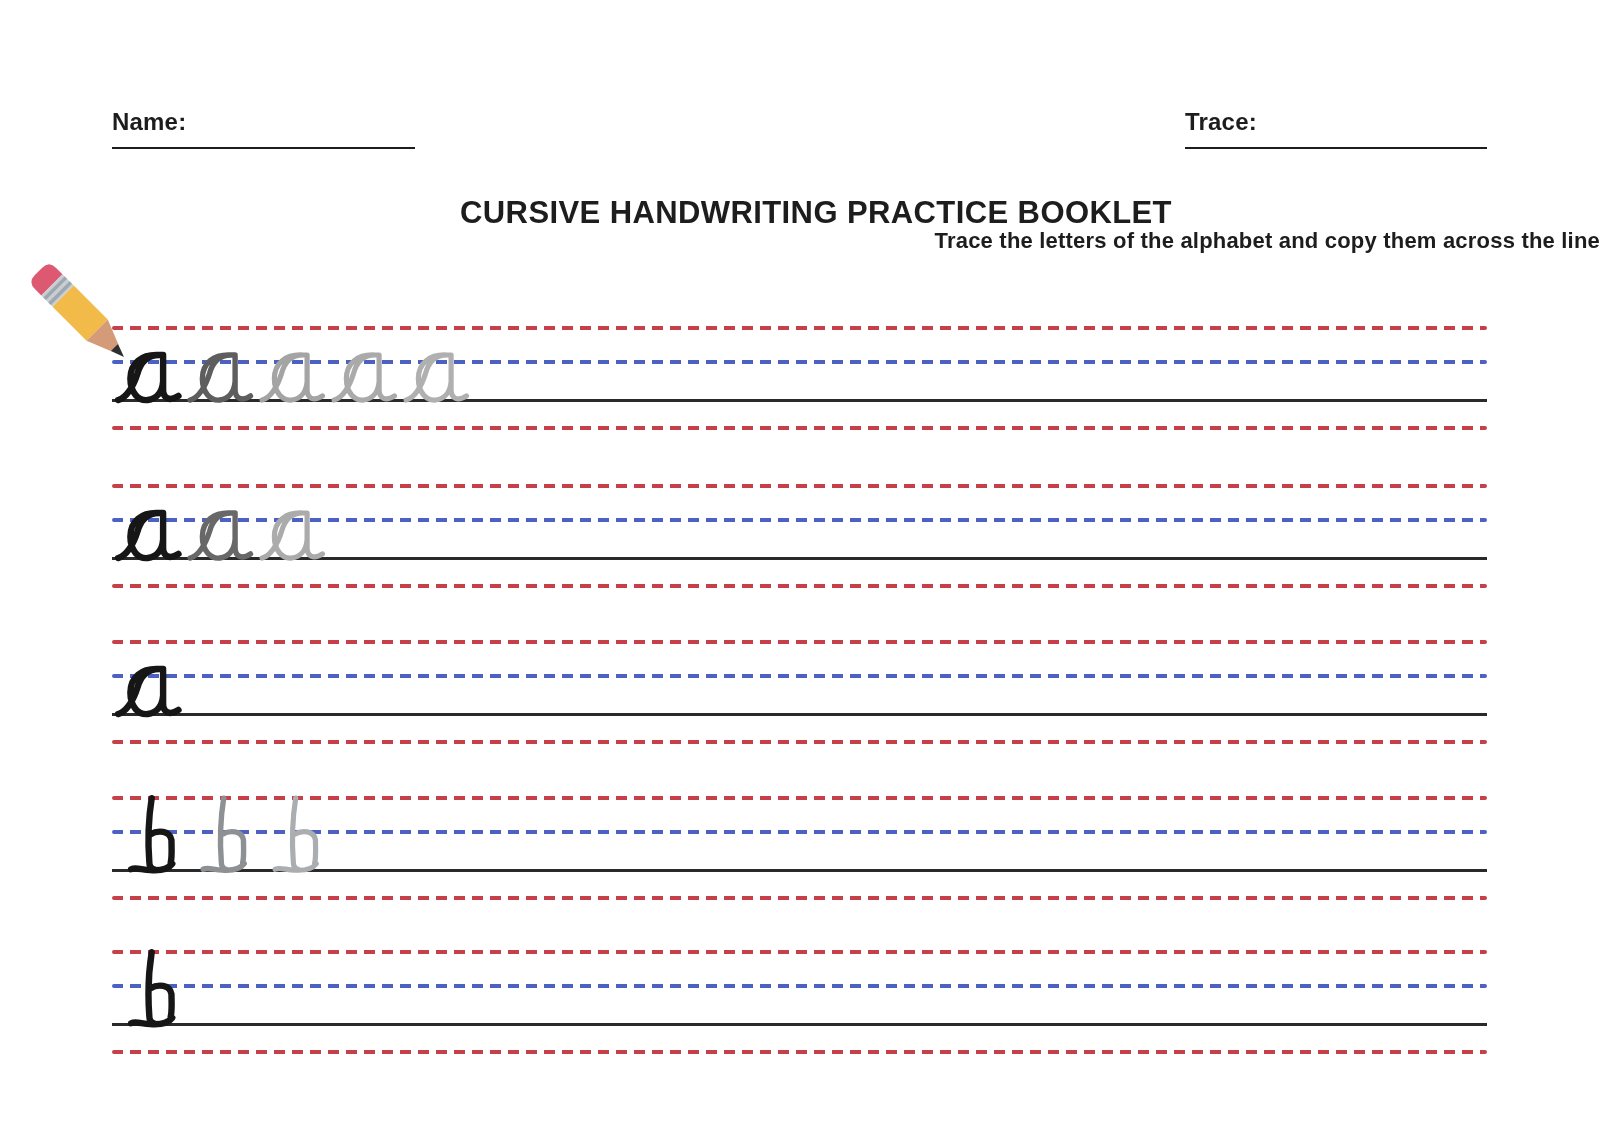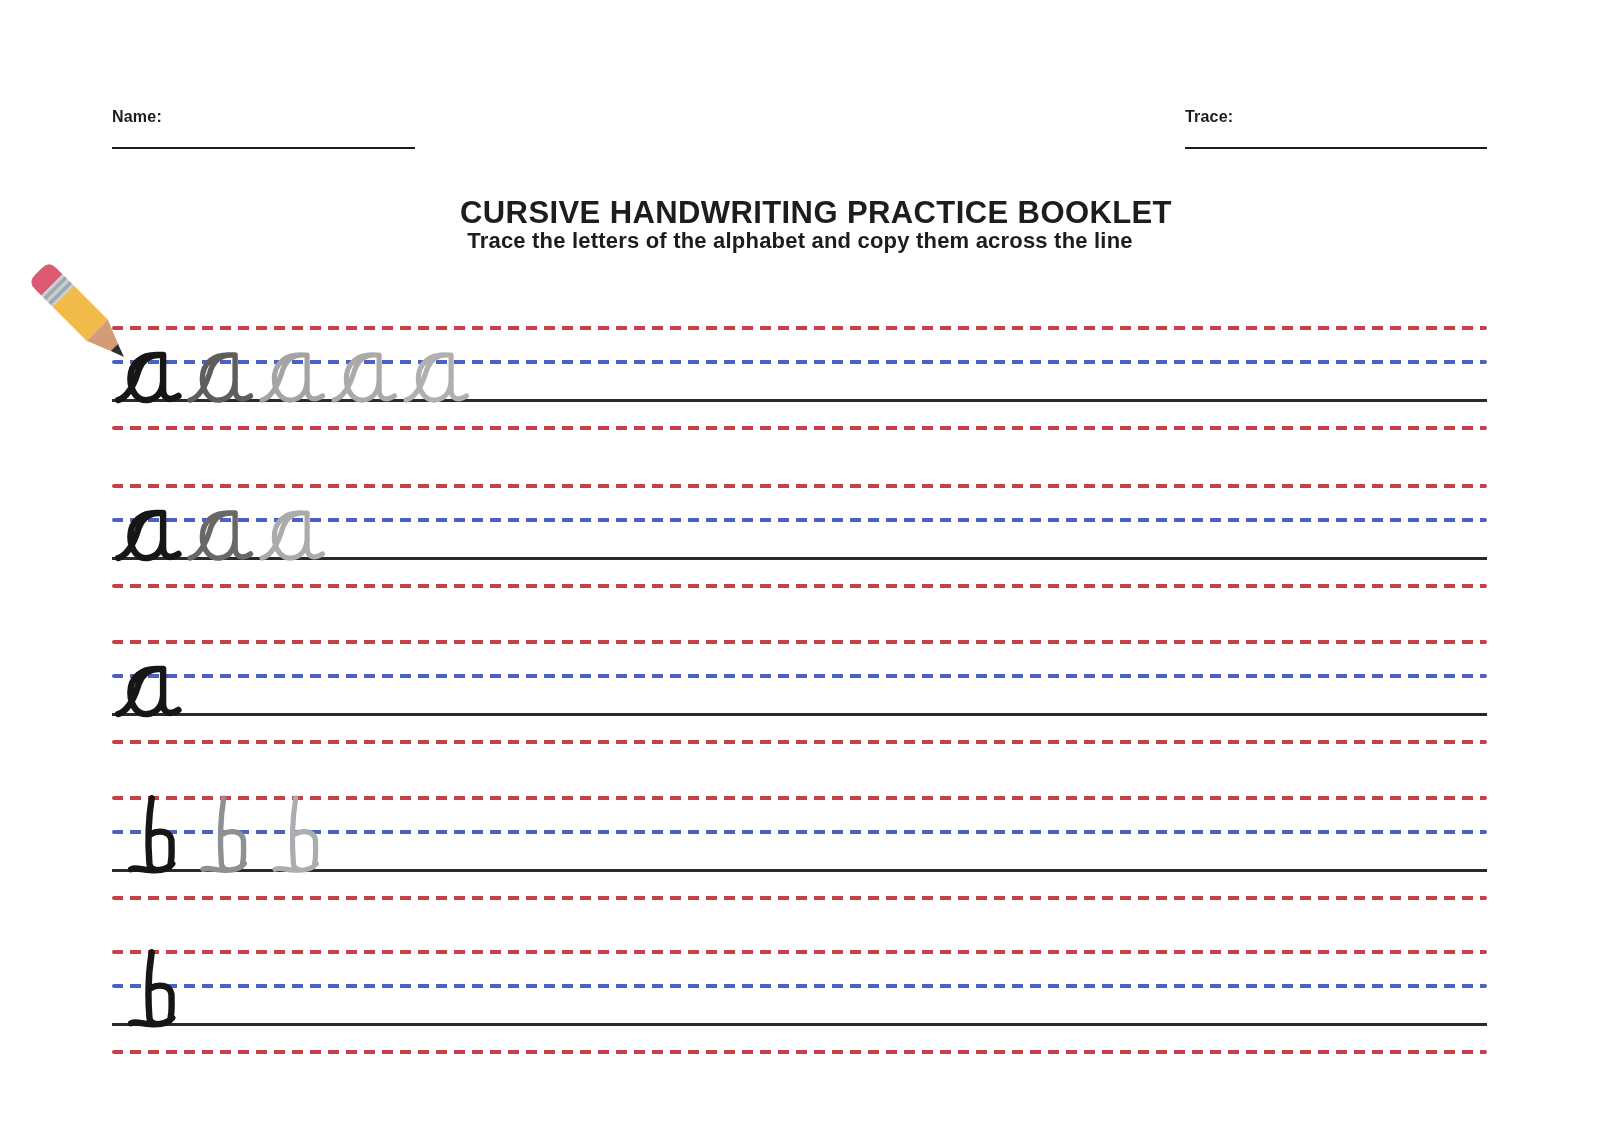--- a/index.html
+++ b/index.html
@@ -3,30 +3,30 @@
 <meta charset="utf-8">
 <style>
   :root{
     --red:#c6404a; --blue:#4d61c2; --base:#2a2a2a; --text:#1d1d1d;
   }
   *{box-sizing:border-box}
   html,body{margin:0;padding:0}
   body{background:#ffffff;font-family:"Liberation Sans",sans-serif;color:var(--text)}
   .page{position:relative;width:1600px;height:1131px;background:#fff;overflow:hidden}
 
-  .field-label{font-size:16px;font-weight:600;letter-spacing:.2px}
+  .field-label{font-size:24px;font-weight:600;letter-spacing:.2px}
   .name-block{position:absolute;left:112px;top:108px}
   .date-block{position:absolute;left:1185px;top:108px}
   .fill-line{position:absolute;top:147px;height:2px;background:var(--text)}
   .name-line{left:112px;width:303px}
   .date-line{left:1185px;width:302px}
 
   .title{position:absolute;top:179px;left:0;width:100%;margin:16px;text-align:center;
          font-size:31px;font-weight:700;letter-spacing:.4px;color:var(--text)}
-  .subtitle{position:absolute;top:228px;left:0;width:100%;margin:0;text-align:center;
+  .subtitle{position:absolute;top:228px;left:0;width:100%;margin:0;text-align:right;
          font-size:22px;font-weight:600;letter-spacing:.2px;color:var(--text)}
 
   .practice-row{position:absolute;left:112px;width:1375px;height:106px}
   .rule{position:absolute;left:0;width:100%}
   .rule-dash{height:4px;background:repeating-linear-gradient(90deg,currentColor 0 11px,transparent 11px 18px);border-radius:2px}
   .rule-red{color:var(--red)}
   .rule-blue{color:var(--blue)}
   .rule-base{height:3px;background:var(--base)}
   .letters{position:absolute;left:0;top:0;overflow:visible}
 

